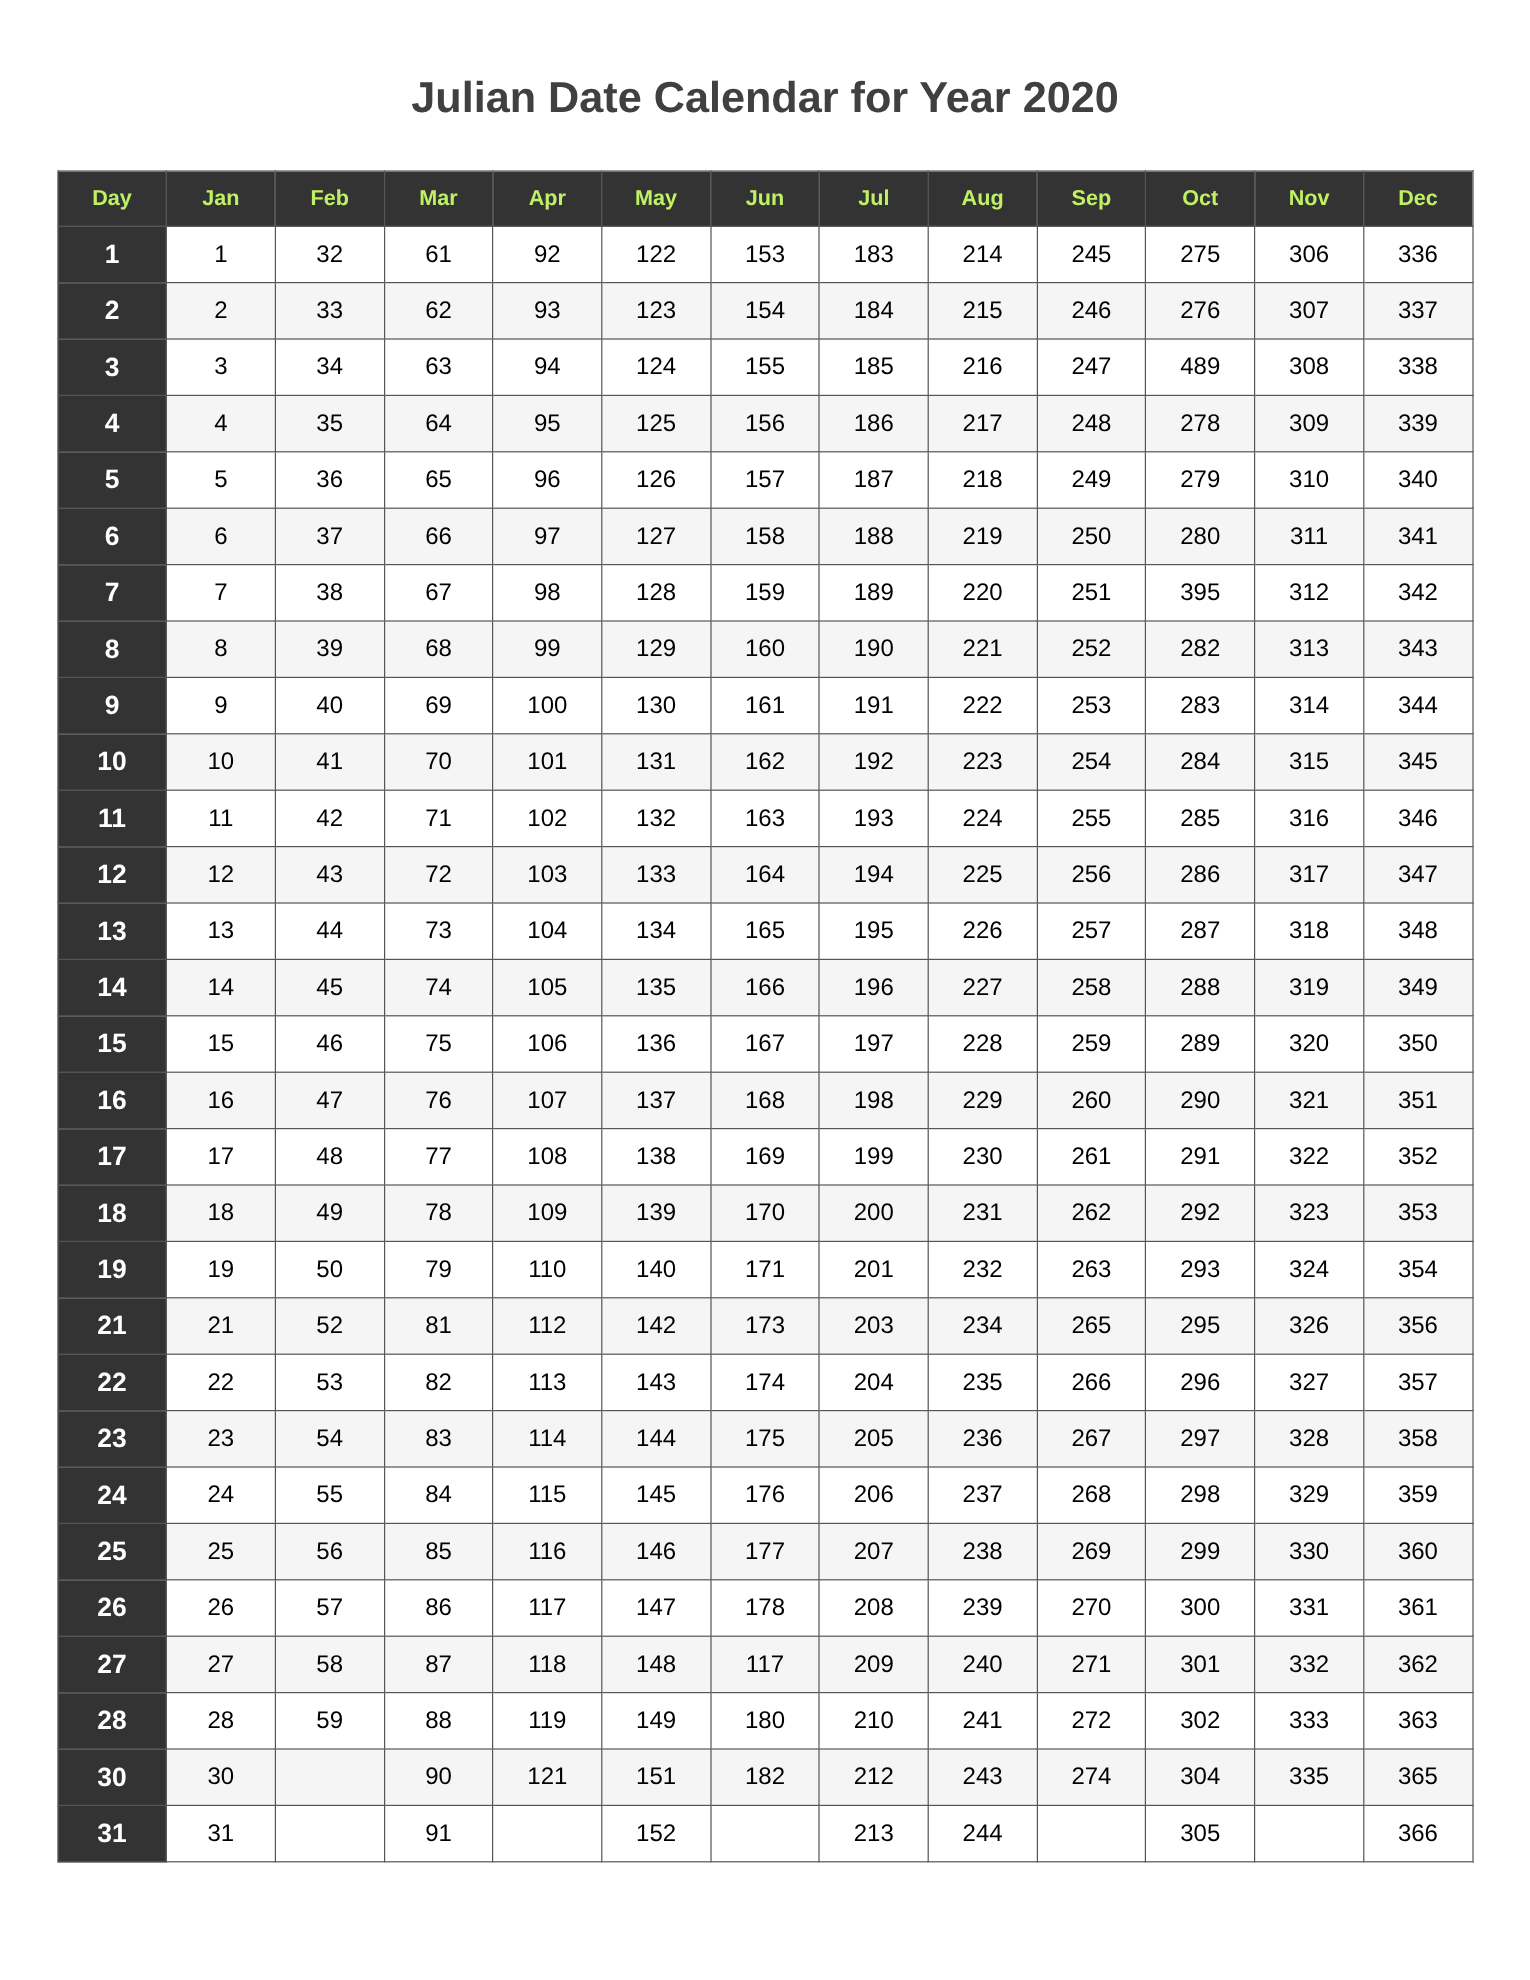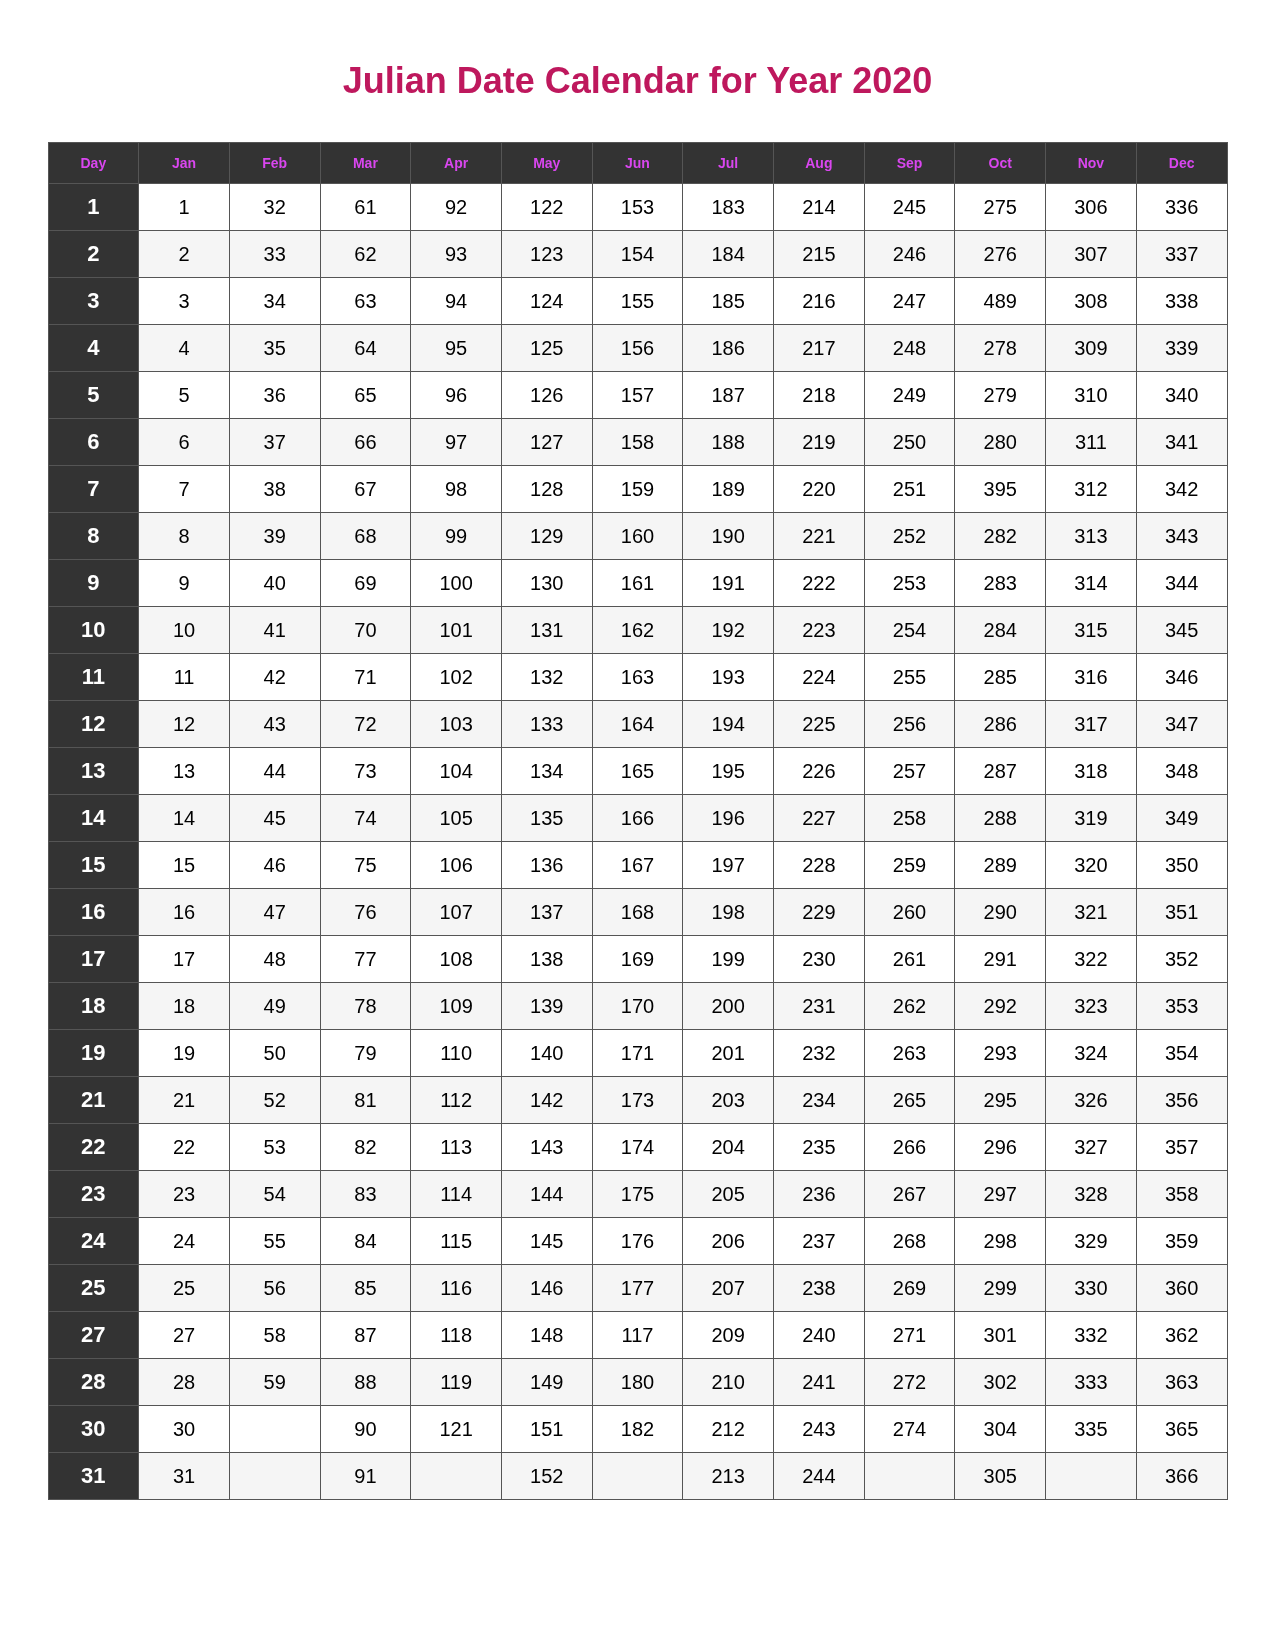--- a/index.html
+++ b/index.html
@@ -17,43 +17,43 @@
       flex-direction: column;
       align-items: center;
       padding: 60px 40px 40px 40px;
     }
 
     .page-title {
       font-size: 36px;
       font-weight: bold;
       margin-bottom: 40px;
       text-align: center;
-      color: #be185d;
+      color: #404040;
     }
 
     .calendar-table {
       border-collapse: collapse;
       width: 100%;
       max-width: 1180px;
     }
 
     .calendar-table th,
     .calendar-table td {
       border: 1.5px solid #555;
       text-align: center;
       padding: 10px 6px;
       font-size: 20px;
       min-width: 75px;
     }
 
     .calendar-table thead th {
       background: #333;
-      color: #d946ef;
+      color: #bef264;
       font-weight: bold;
-      font-size: 14px;
+      font-size: 18px;
       padding: 12px 6px;
     }
 
     .calendar-table tbody tr td:first-child {
       background: #333;
       color: #fff;
       font-weight: bold;
       font-size: 22px;
     }
 
@@ -443,20 +443,35 @@
         <td>146</td>
         <td>177</td>
         <td>207</td>
         <td>238</td>
         <td>269</td>
         <td>299</td>
         <td>330</td>
         <td>360</td>
       </tr>
       <tr>
+        <td>26</td>
+        <td>26</td>
+        <td>57</td>
+        <td>86</td>
+        <td>117</td>
+        <td>147</td>
+        <td>178</td>
+        <td>208</td>
+        <td>239</td>
+        <td>270</td>
+        <td>300</td>
+        <td>331</td>
+        <td>361</td>
+      </tr>
+      <tr>
         <td>27</td>
         <td>27</td>
         <td>58</td>
         <td>87</td>
         <td>118</td>
         <td>148</td>
         <td>117</td>
         <td>209</td>
         <td>240</td>
         <td>271</td>

